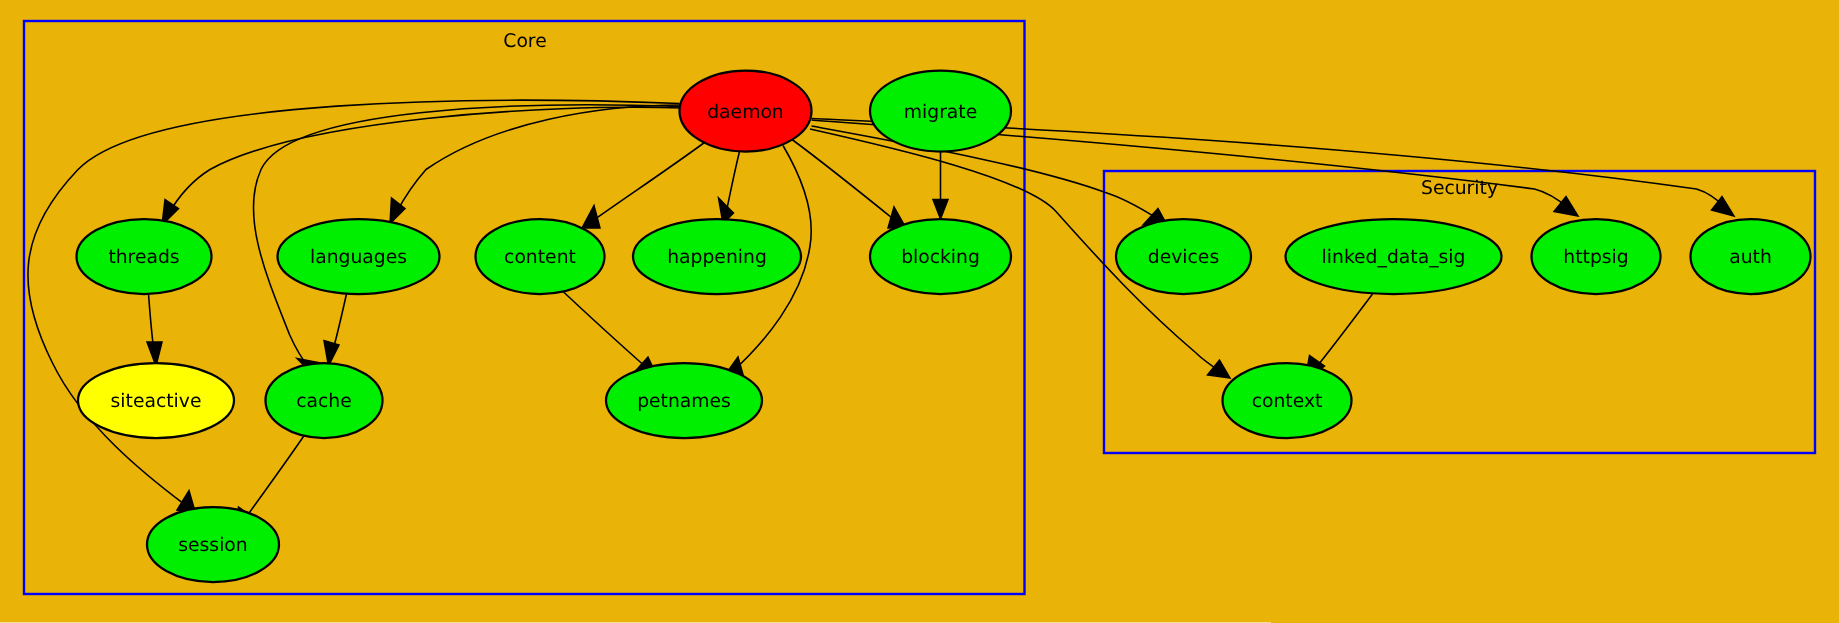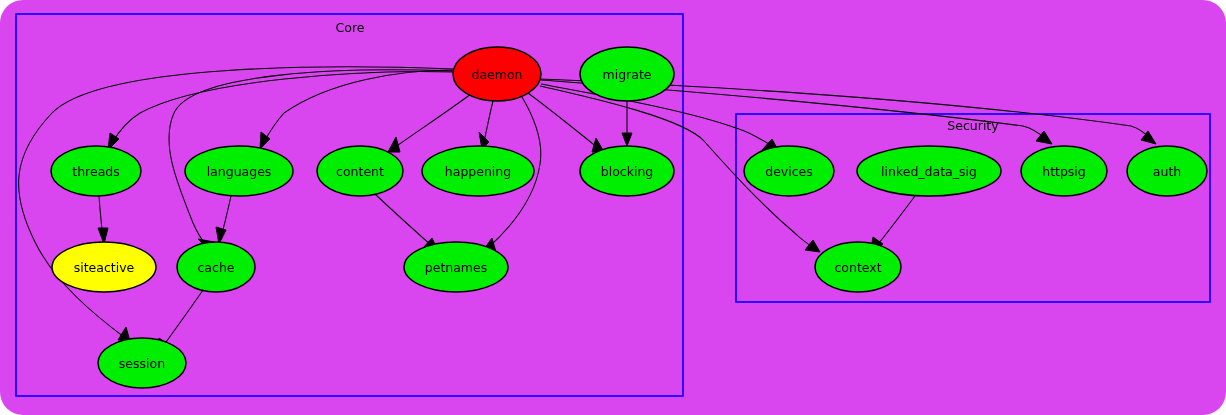--- a/index.html
+++ b/index.html
@@ -1,17 +1,17 @@
 <!DOCTYPE html>
 <html><head>
 <meta charset="utf-8">
 <style>
   html,body{margin:0;padding:0;background:#ffffff;}
-  #stage{position:relative;width:1226px;height:415px;background:#d946ef;
-         font-family:"DejaVu Sans","Liberation Sans",sans-serif;overflow:hidden;border-radius:23px;}
+  #stage{position:relative;width:1226px;height:415px;background:#eab308;
+         font-family:"DejaVu Sans","Liberation Sans",sans-serif;overflow:hidden;}
   #graph-svg{position:absolute;left:0;top:0;width:1226px;height:415px;}
   .cluster-rect{fill:none;stroke:#0000ff;stroke-width:1.6;}
   .cluster-label{font-size:12.5px;fill:#000000;text-anchor:middle;dominant-baseline:middle;}
   .node-ellipse{stroke:#000000;stroke-width:1.5;}
   .node-label{font-size:12.5px;fill:#000000;text-anchor:middle;dominant-baseline:middle;}
   .edge-path{fill:none;stroke:#000000;stroke-width:1.05;}
   .edge-head{fill:#000000;stroke:#000000;stroke-width:1;}
 </style>
 </head>
 <body>

